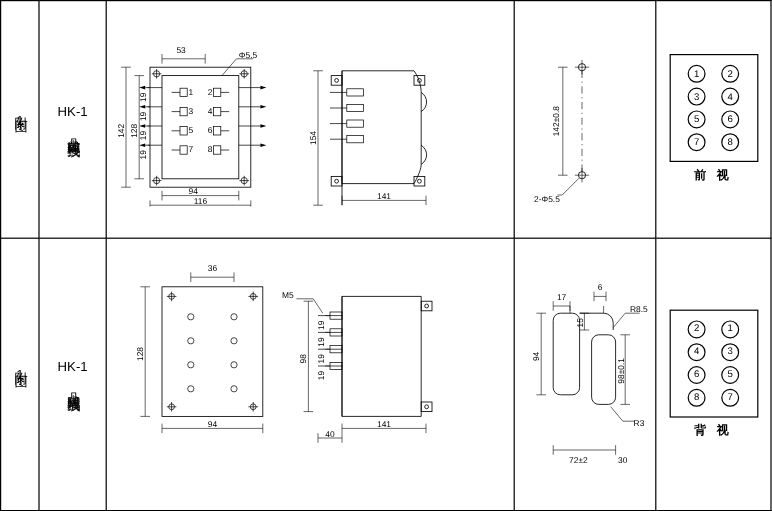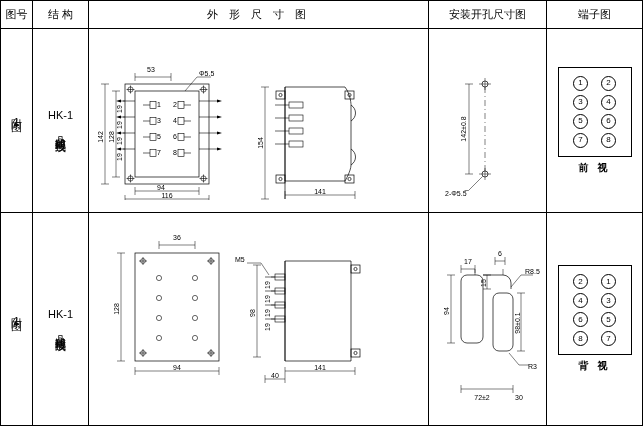--- a/index.html
+++ b/index.html
@@ -56,27 +56,20 @@
 <div class="sheet">
 <table class="grid">
   <colgroup>
     <col class="col-a">
         <col class="col-b">
         <col class="col-c">
         <col class="col-d">
         <col class="col-e">
   </colgroup>
   <tbody>
-        <tr>
-    <th class="hdr">图号</th>
-    <th class="hdr">结 构</th>
-    <th class="hdr hdr-wide">外 形 尺 寸 图</th>
-    <th class="hdr">安装开孔尺寸图</th>
-    <th class="hdr">端子图</th>
-  </tr>
 
   <tr style="height:173px;">
     <td>
       <div class="fig-no">
               <span class="vert">附图1</span>
             </div>
     </td>
     <td class="struct">
       <span class="model">HK-1</span>
       <span class="vwrap">

